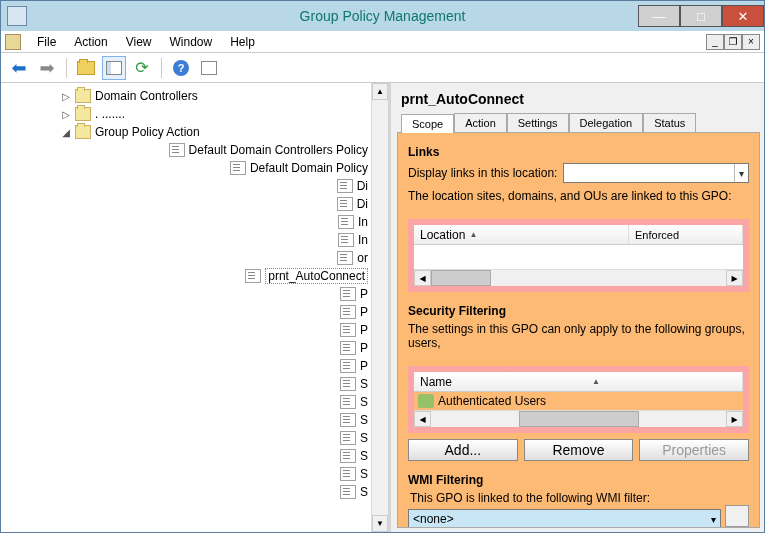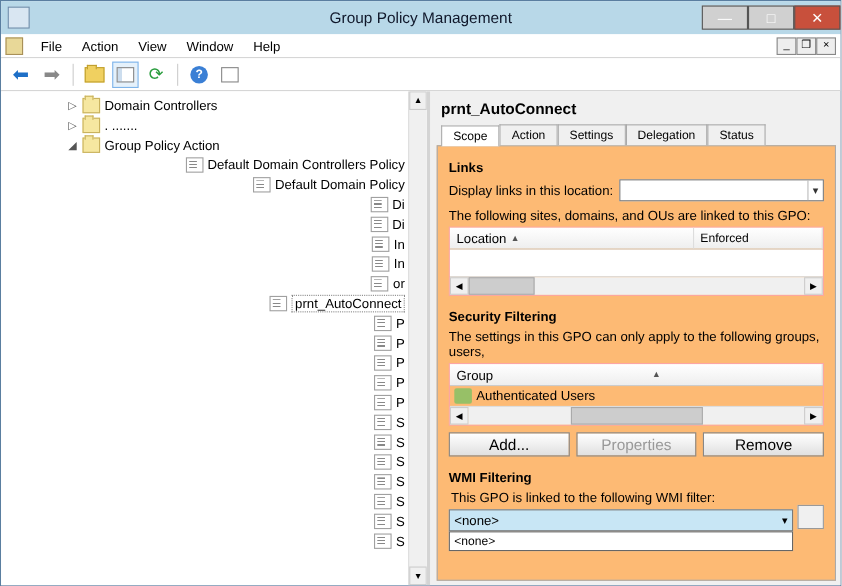--- a/index.html
+++ b/index.html
@@ -1,20 +1,20 @@
 <!DOCTYPE html>
 <html><head>
 <meta charset="utf-8">
 <style>
 * { box-sizing: border-box; margin: 0; padding: 0; font-family: "Segoe UI", Tahoma, sans-serif; font-size: 12px; }
 body { background: #c0c0c0; width: 765px; height: 533px; overflow: hidden; }
 .window { width: 765px; height: 533px; background: #fff; display: flex; flex-direction: column; border: 1px solid #5a7ea0; }
 .titlebar { height: 30px; background: linear-gradient(#4ba2cc, #2e8bb8); display: flex; align-items: center; color: #fff; position: relative; }
 .titlebar .app-icon { width: 20px; height: 20px; margin: 0 6px; background: #d9e6f2; border: 1px solid #6a8aa8; }
-.titlebar .title { position: absolute; left: 50%; transform: translateX(-50%); font-size: 14px; color: #0f172a; }
+.titlebar .title { position: absolute; left: 50%; transform: translateX(-50%); font-size: 14px; color: #0f766e; }
 .titlebar { background: #b8d8e8; }
 .win-controls { margin-left: auto; display: flex; }
 .win-btn { width: 42px; height: 22px; border: 1px solid #555; background: #ccc; display: flex; align-items: center; justify-content: center; font-family: Arial; font-size: 13px; margin-top: 0; }
 .win-btn.close { background: #c8503c; color: #fff; }
 .win-btn.min, .win-btn.max { background: #d0d0d0; }
 
 .menubar { height: 22px; background: #fff; border-bottom: 1px solid #ccc; display: flex; align-items: center; padding: 0 4px; gap: 2px; }
 .menubar .m-icon { width: 16px; height: 16px; background: #e8d898; border: 1px solid #a89058; margin-right: 6px; }
 .menubar .menu-item { padding: 2px 8px; cursor: default; }
 .mdi-controls { margin-left: auto; display: flex; gap: 0; }
@@ -49,21 +49,21 @@
 .right-pane { flex: 1; background: #f0f0f0; padding: 6px 4px 4px 6px; display: flex; flex-direction: column; min-height: 0; }
 .right-pane h2 { font-size: 14px; font-weight: bold; padding: 2px 4px 6px; }
 .tabs { display: flex; padding-left: 4px; position: relative; z-index: 2; }
 .tab { padding: 3px 10px; border: 1px solid #aaa; background: #f0f0f0; border-bottom: none; margin-right: 0; font-size: 11px; cursor: default; position: relative; }
 .tab.active { background: #fff; z-index: 3; top: 1px; }
 .tab-body { flex:1; background: #fdba74; border: 1px solid #aaa; padding: 8px 10px; overflow: hidden; position:relative; min-height:0;}
 .section-title { font-weight: bold; margin: 4px 0; font-size: 12px; }
 .row-line { display:flex; align-items:center; gap:6px; margin:4px 0;}
 .select-box { border:1px solid #7a7a7a; height:20px; background:#fff; display:flex; align-items:center; padding:0 4px; position:relative;}
 .select-box .dd-arrow { margin-left:auto; font-size:10px; color:#333; padding-left:4px; border-left:1px solid #bbb; height:100%; display:flex; align-items:center;}
-.listview { border:1px solid #fca5a5; margin-top:3px; }
+.listview { border:6px solid #fca5a5; margin-top:16px; }
 .lv-head { display:flex; background:linear-gradient(#fff,#eee); border-bottom:1px solid #ccc; height:20px;}
 .lv-col { padding:2px 6px; border-right:1px solid #ddd; font-size:11px; display:flex;align-items:center; gap:4px;}
 .lv-body { height:24px; background:#fff;}
 .lv-scroll { height:17px; display:flex; border-top:1px solid #ddd;}
 .lv-scroll .sb-btn{ width:17px; background:#f0f0f0; border:1px solid #ccc; font-size:8px; display:flex;align-items:center;justify-content:center;}
 .lv-scroll .sb-track{ flex:1; background:#f0f0f0;}
 .lv-scroll .sb-thumb{ width:60px; height:100%; background:#cdcdcd; border:1px solid #aaa;}
 .sort-arrow { font-size:8px; color:#555;}
 .btn-row { display:flex; gap:6px; margin-top:6px;}
 .btn { flex:1; height:22px; border:1px solid #888; background:linear-gradient(#fff,#e0e0e0); font-size:14px; cursor:default;}
@@ -269,21 +269,21 @@
       <div class="tab-body">
 
         <div class="section-title">Links</div>
         <div class="row-line">
           <span>Display links in this location:</span>
           <div class="select-box" style="flex:1">
             <span></span>
               <span class="dd-arrow">▾</span>
           </div>
         </div>
-        <div style="margin:6px 0 2px">The following sites, domains, and OUs are linked to this GPO:</div>
+        <div style="margin:6px 0 2px">The location sites, domains, and OUs are linked to this GPO:</div>
         <div class="listview">
           <div class="lv-head">
             <div class="lv-col" style="flex:2">
                 <span>Location</span>
                 <span class="sort-arrow">▲</span>
               </div>
             <div class="lv-col" style="flex:1">Enforced</div>
           </div>
           <div class="lv-body"></div>
           <div class="lv-scroll">
@@ -293,40 +293,40 @@
               </div>
             <div class="sb-btn">▶</div>
           </div>
         </div>
 
         <div class="section-title" style="margin-top:12px">Security Filtering</div>
         <div>The settings in this GPO can only apply to the following groups, users,</div>
         <div class="listview">
           <div class="lv-head">
             <div class="lv-col" style="flex:1">
-                <span>Group</span>
+                <span>Name</span>
                 <span class="sort-arrow" style="margin:0 auto">▲</span>
               </div>
           </div>
           <div class="sec-row">
             <div class="usr-ic"></div>
             <span>Authenticated Users</span>
           </div>
           <div class="lv-scroll">
             <div class="sb-btn">◀</div>
             <div class="sb-track">
                 <div class="sb-thumb" style="width:120px;margin:0 auto"></div>
               </div>
             <div class="sb-btn">▶</div>
           </div>
         </div>
         <div class="btn-row">
           <button class="btn">Add...</button>
+          <button class="btn">Remove</button>
           <button class="btn" disabled="">Properties</button>
-          <button class="btn">Remove</button>
         </div>
 
         <div class="section-title" style="margin-top:12px">WMI Filtering</div>
         <div style="padding-left:2px">This GPO is linked to the following WMI filter:</div>
         <div style="display:flex;align-items:flex-start">
           <div style="flex:1">
             <div class="wmi-select">
               <span>&lt;none&gt;</span>
               <span class="dd-arrow">▾</span>
             </div>

